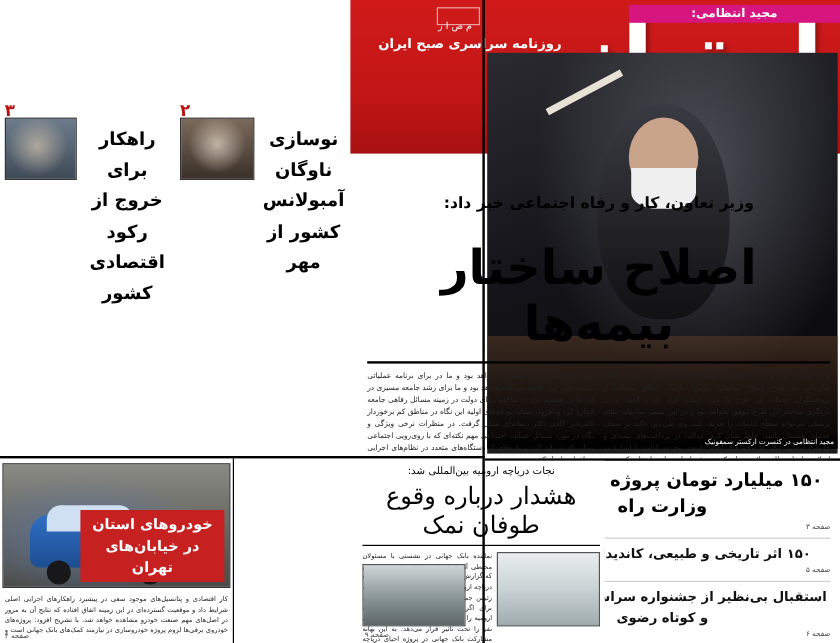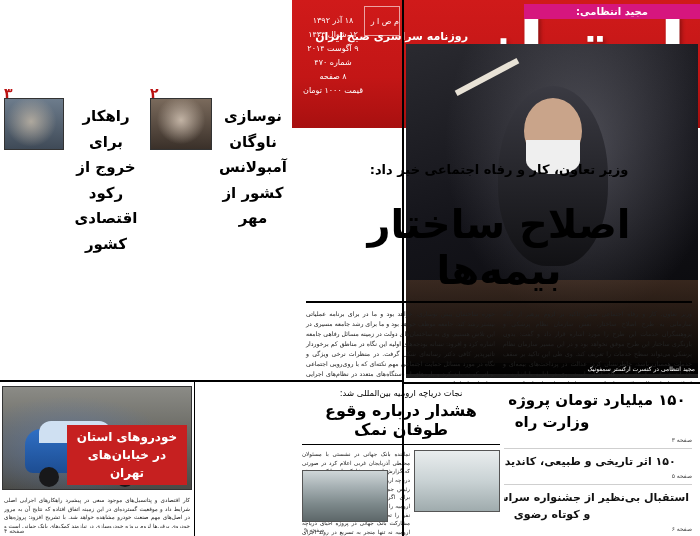--- a/index.html
+++ b/index.html
@@ -34,22 +34,22 @@
     color:#ffffff; font-size: 11px; font-weight: bold;
     transform: rotate(0deg);
   }
   .mast-dateblock {
     position: absolute; right: 336px; top: 14px;
     color: #ffffff; font-size: 8px; line-height: 1.75;
     text-align: center; width: 62px;
   }
   .mast-logo-box {
     position: absolute; right: 300px; top: 6px;
-    width: 36px; height: 30px; border: 1px solid rgba(255,255,255,.6);
-    color:#fff; font-size: 8px; text-align:right; line-height: 30px;
+    width: 36px; height: 15px; border: 1px solid rgba(255,255,255,.6);
+    color:#fff; font-size: 8px; text-align:left; line-height: 30px;
   }
   .mast-web {
     position: absolute; right: 60px; top: 112px;
     color:#12208c; font-size: 11px; font-weight: bold; letter-spacing: .5px;
   }
   
   .mast-left {
     position: absolute; top: 0; left: 0; width: 292px; height: 128px;
     background:#fff;
   }
@@ -78,21 +78,21 @@
     line-height: 1.15; letter-spacing: -1px;
   }
 
   .bodytext {
     font-size: 6.2px; color:#222; line-height: 1.62; text-align: justify;
     direction: rtl;
   }
   .bodytext.small { font-size: 5.6px; line-height: 1.55; }
 
   .sect-head {
-    font-size: 16px; font-weight: bold; color:#000; text-align:center;
+    font-size: 20px; font-weight: normal; color:#000; text-align:center;
   }
   .sect-sub {
     font-size: 8.5px; color:#000; text-align:center;
   }
 
   .redbox {
     background:#c62020; color:#fff; font-weight:bold; text-align:center;
     font-size: 15px; line-height:1.5; padding: 4px 6px;
   }
 
@@ -166,28 +166,20 @@
         <div class="img-mp2 photo" style="position:absolute;left:2px;top:0;width:62px;height:52px;border:1px solid #333;"></div>
         <div class="tnum" style="left:2px; top:-13px;">۲</div>
         <div class="ttxt" style="position:absolute; right:2px; top:6px; width:74px;">نوسازی ناوگان آمبولانس کشور از مهر</div>
       </div>
     </div>
 
     <div class="mast-red">
       <div class="mast-title">امتیاز</div>
       <div class="mast-tagline">روزنامه سراسری صبح ایران</div>
       <div class="mast-logo-box">م ص ا ر</div>
-      <div class="mast-dateblock">
-        <div>۱۸ آذر ۱۳۹۲</div>
-        <div>۱۲ شوال ۱۴۳۴</div>
-        <div>۹ آگوست ۲۰۱۴</div>
-        <div>شماره ۴۷۰</div>
-        <div>۸ صفحه</div>
-        <div>قیمت ۱۰۰۰ تومان</div>
-      </div>
     </div>
     <div class="mast-web">WWW.EMTIAZDAILY.IR</div>
   </div>
 
   <div style="position:absolute; left:404px; top:0; width:296px; height:380px;">
     <div class="top-right-banner" style="position:absolute; right:0; top:4px; width:176px;">مجید انتظامی:</div>
     <div class="img-orchestra photo" style="position:absolute; left:2px; top:44px; width:292px; height:330px;">
 
       <div style="position:absolute; left:92px; top:42px; width:110px; height:180px; border-radius:50% 50% 44% 44%; background:linear-gradient(180deg,#3a3a42,#111114);"></div>
       <div style="position:absolute; left:118px; top:54px; width:58px; height:66px; border-radius:50%; background:#c9a48a;"></div>

